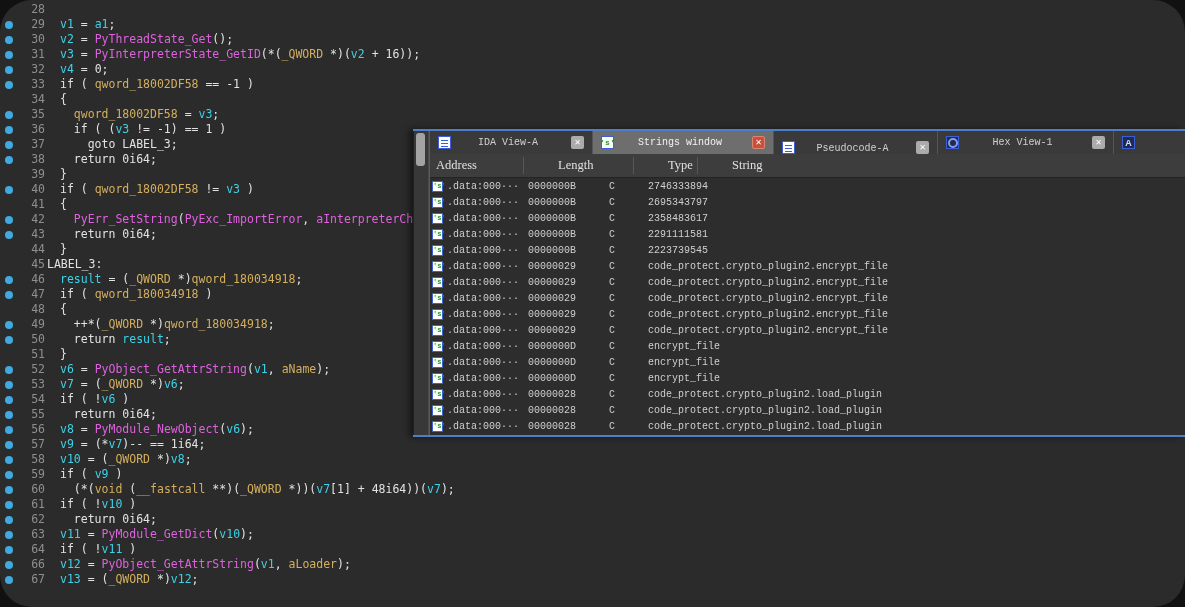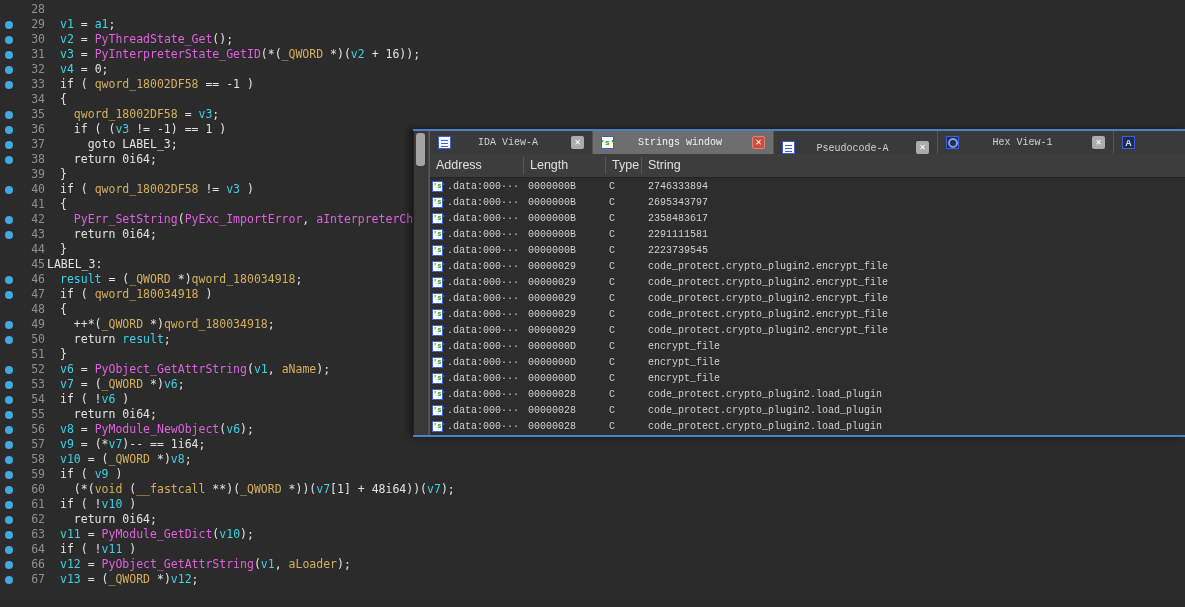--- a/index.html
+++ b/index.html
@@ -5,21 +5,21 @@
   :root{
     --c-var:#3ed2e8; --c-func:#de62de; --c-glob:#d4af5e; --c-text:#e2e2e2;
     --c-lnum:#8f8f8f; --c-dot:#3fa9e0; --blue:#4c7fc8; --bg:#2b2b2b;
     --tabbar:#3a3a3a; --tabactive:#6e6e6e; --hdrbg:#3d3d3d; --rowsbg:#2d2d2d;
     --rowtext:#cfcfcf; --track:#383838; --thumb:#a3a3a3; --closegray:#ababab;
     --closered:#c7503e; --iconblue:#3c5fd6;
   }
   html,body{margin:0;padding:0;}
   body{background:#111;}
   .screen{position:relative;width:1185px;height:607px;background:var(--bg);
-    overflow:hidden;font-family:"DejaVu Sans Mono",monospace;}
+    overflow:hidden;font-family:"DejaVu Sans Mono",monospace;border-radius:32px;}
   
   .codepane{position:absolute;left:0;top:0;width:1185px;height:607px;padding-top:2px;}
   .cline{display:flex;height:15px;line-height:15px;font-size:11.5px;white-space:pre;}
   .dotcell{width:18px;position:relative;flex:none;}
   .dot{position:absolute;left:5px;top:3.5px;width:8px;height:8px;border-radius:50%;
     background:var(--c-dot);}
   .lnum{width:27px;flex:none;text-align:right;color:var(--c-lnum);}
   .ctext{padding-left:15px;color:var(--c-text);}
   .cline.lbl .ctext{padding-left:2px;}
   .tk-v{color:var(--c-var);} .tk-f{color:var(--c-func);} .tk-y{color:var(--c-glob);}
@@ -54,22 +54,22 @@
     border-radius:50%;}
   .ticon-struct{background:#1e2a50;color:#cfe0ff;font-size:9px;font-weight:bold;
     font-family:"Liberation Sans",sans-serif;}
   .tclose{width:13px;height:13px;flex:none;margin-left:6px;border-radius:2px;
     background:var(--closegray);color:#fff;font-size:8px;line-height:13px;
     text-align:center;font-weight:bold;font-family:"DejaVu Sans",sans-serif;}
   .tclose.red{background:var(--closered);border:1px solid #e0846f;box-sizing:border-box;
     line-height:11px;}
   
   .sw-header{height:23px;flex:none;background:var(--hdrbg);display:flex;
-    align-items:center;font-family:Liberation Sans, sans-serif;font-size:12.5px;
-    color:#e0e0e0;border-bottom:1px solid #242424;}
+    align-items:center;font-family:Liberation Serif, serif;font-size:12.5px;
+    color:#e0e0e0;border-bottom:1px solid #242424;gap:28px;}
   .hcell{box-sizing:border-box;padding-left:6px;border-right:1px solid #575757;
     height:17px;line-height:17px;flex:none;}
   .hcell:last-child{border-right:none;flex:1;}
   
   .sw-rows{flex:1;display:flex;flex-direction:column;background:var(--rowsbg);}
   .srow{flex:1;display:flex;align-items:center;font-family:"Liberation Mono",monospace;
     font-size:10px;color:var(--rowtext);white-space:nowrap;}
   .c-addr{width:94px;flex:none;display:flex;align-items:center;overflow:hidden;}
   .sicon{width:11px;height:11px;flex:none;margin:0 4px 0 2px;box-sizing:border-box;
     border:1px solid var(--iconblue);background:#fff;color:#1f9a1f;font-size:7px;

